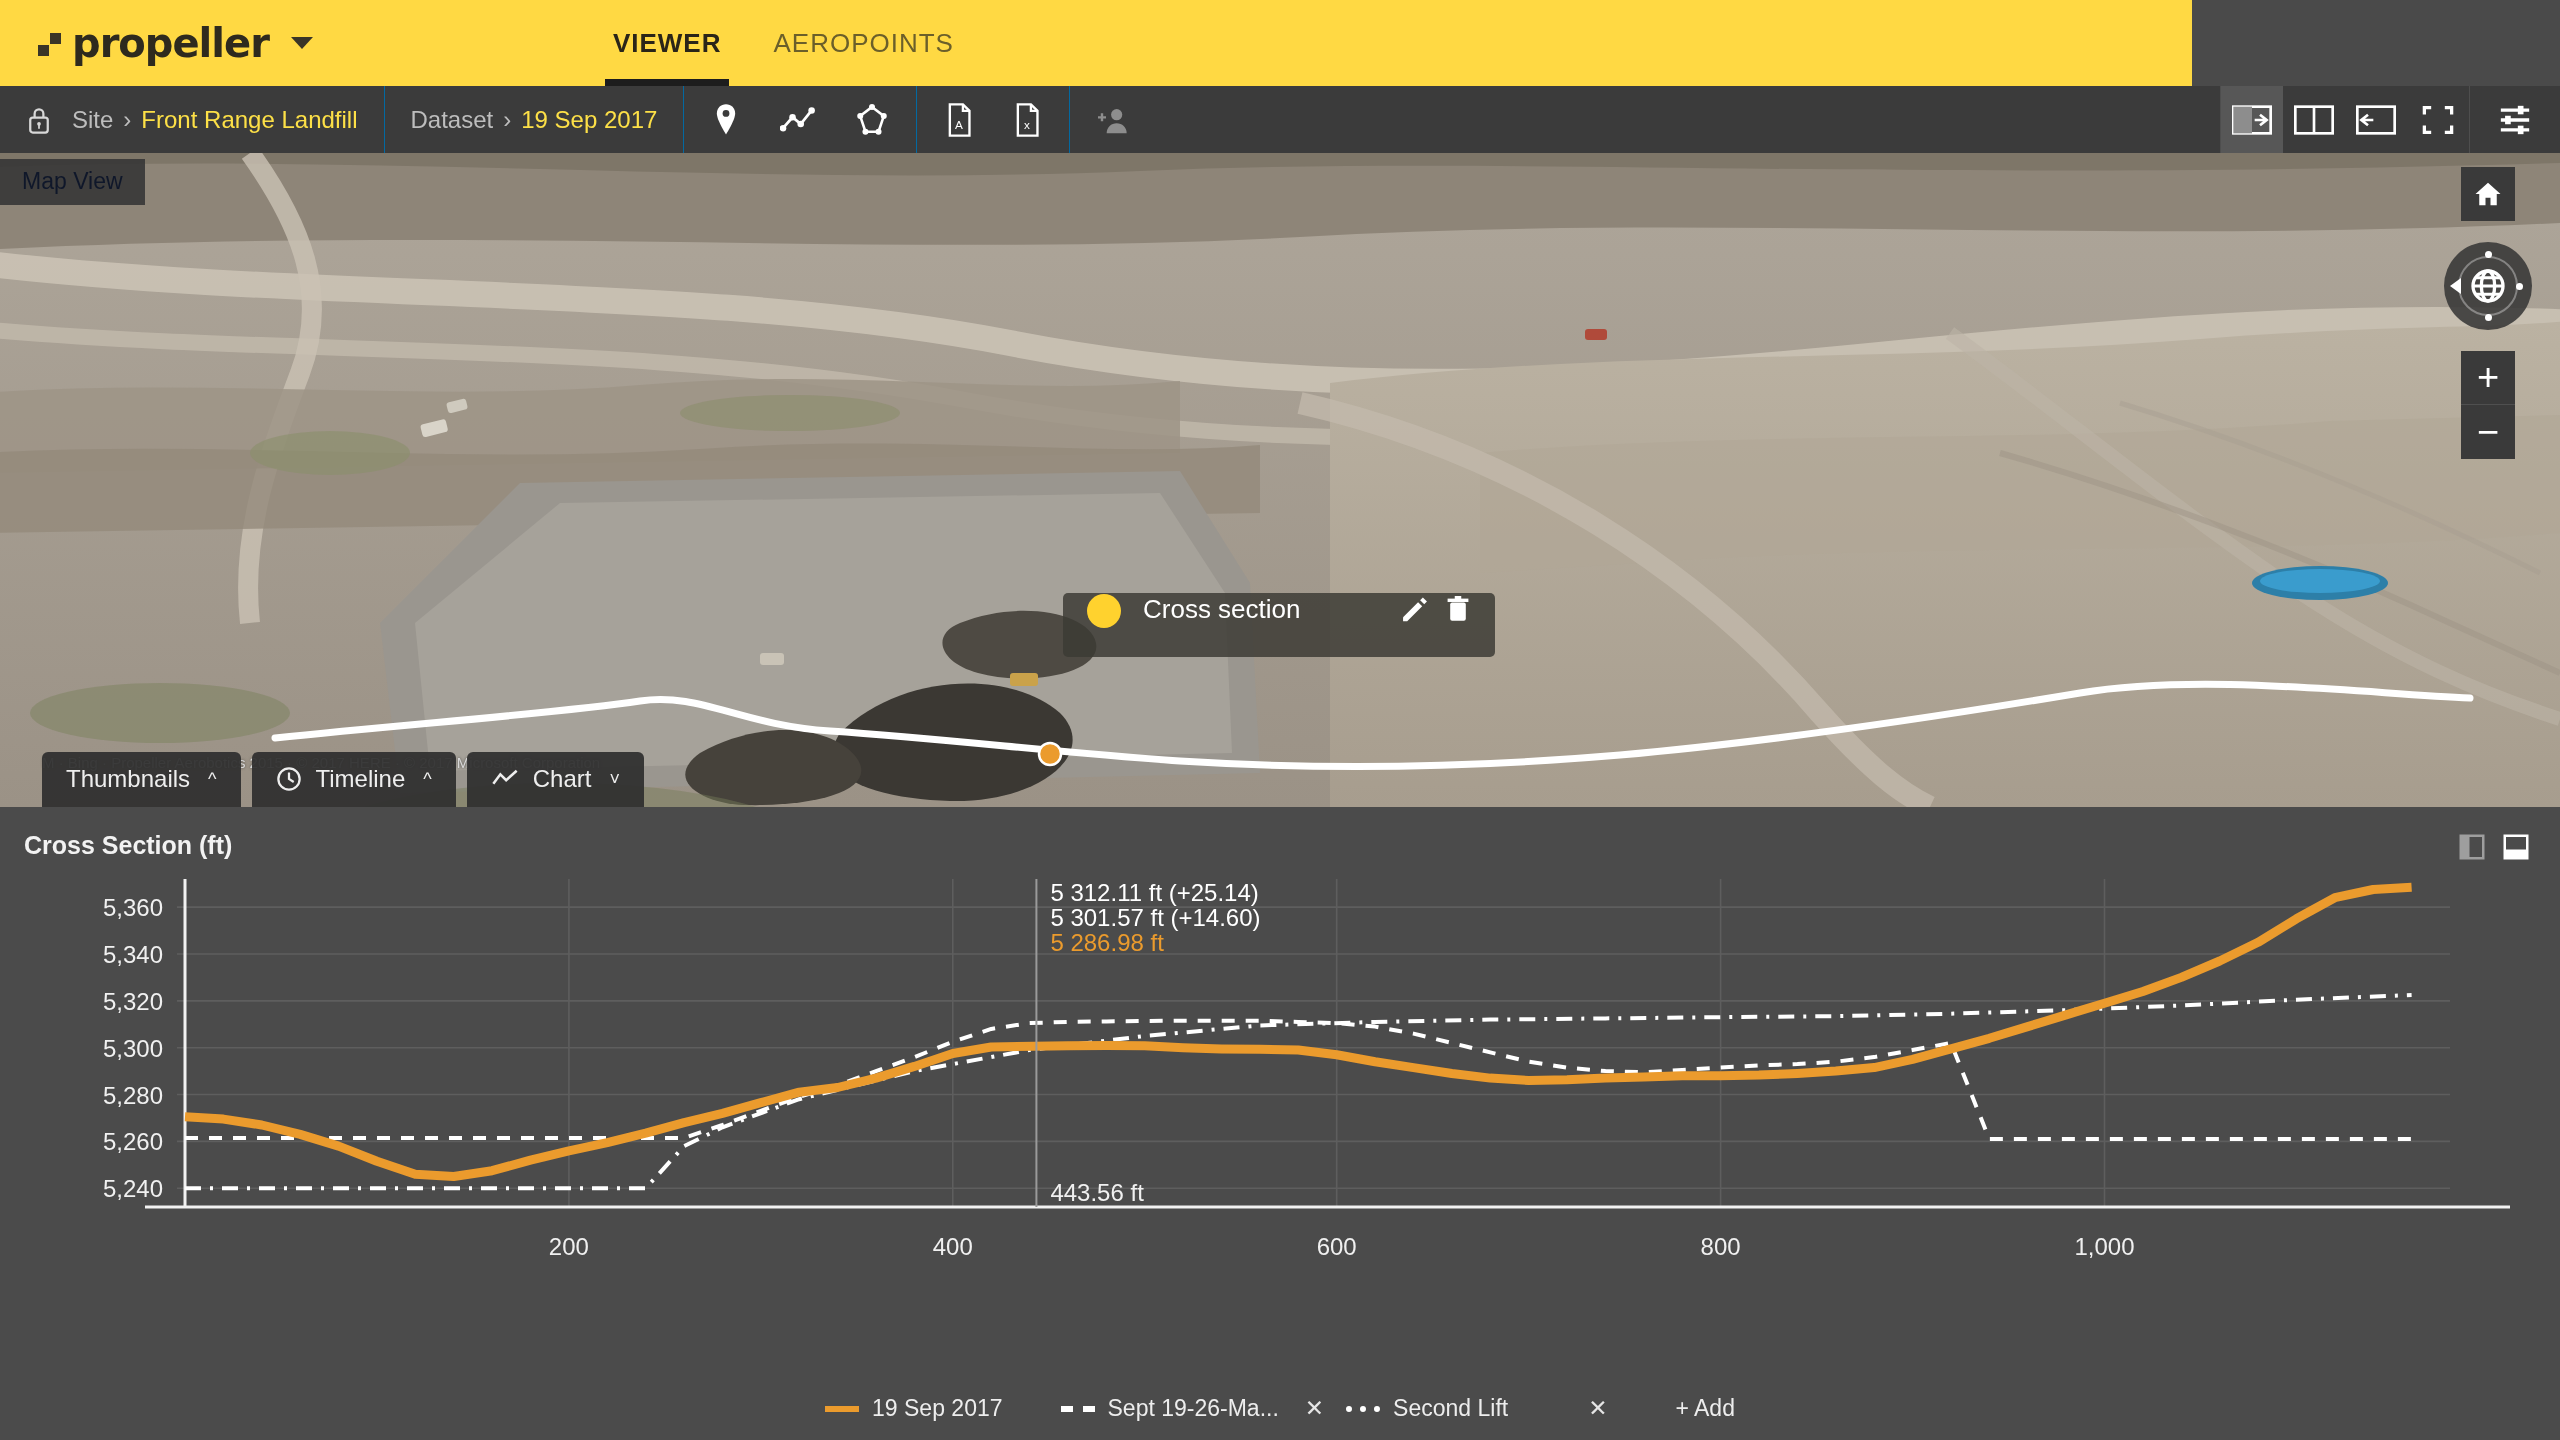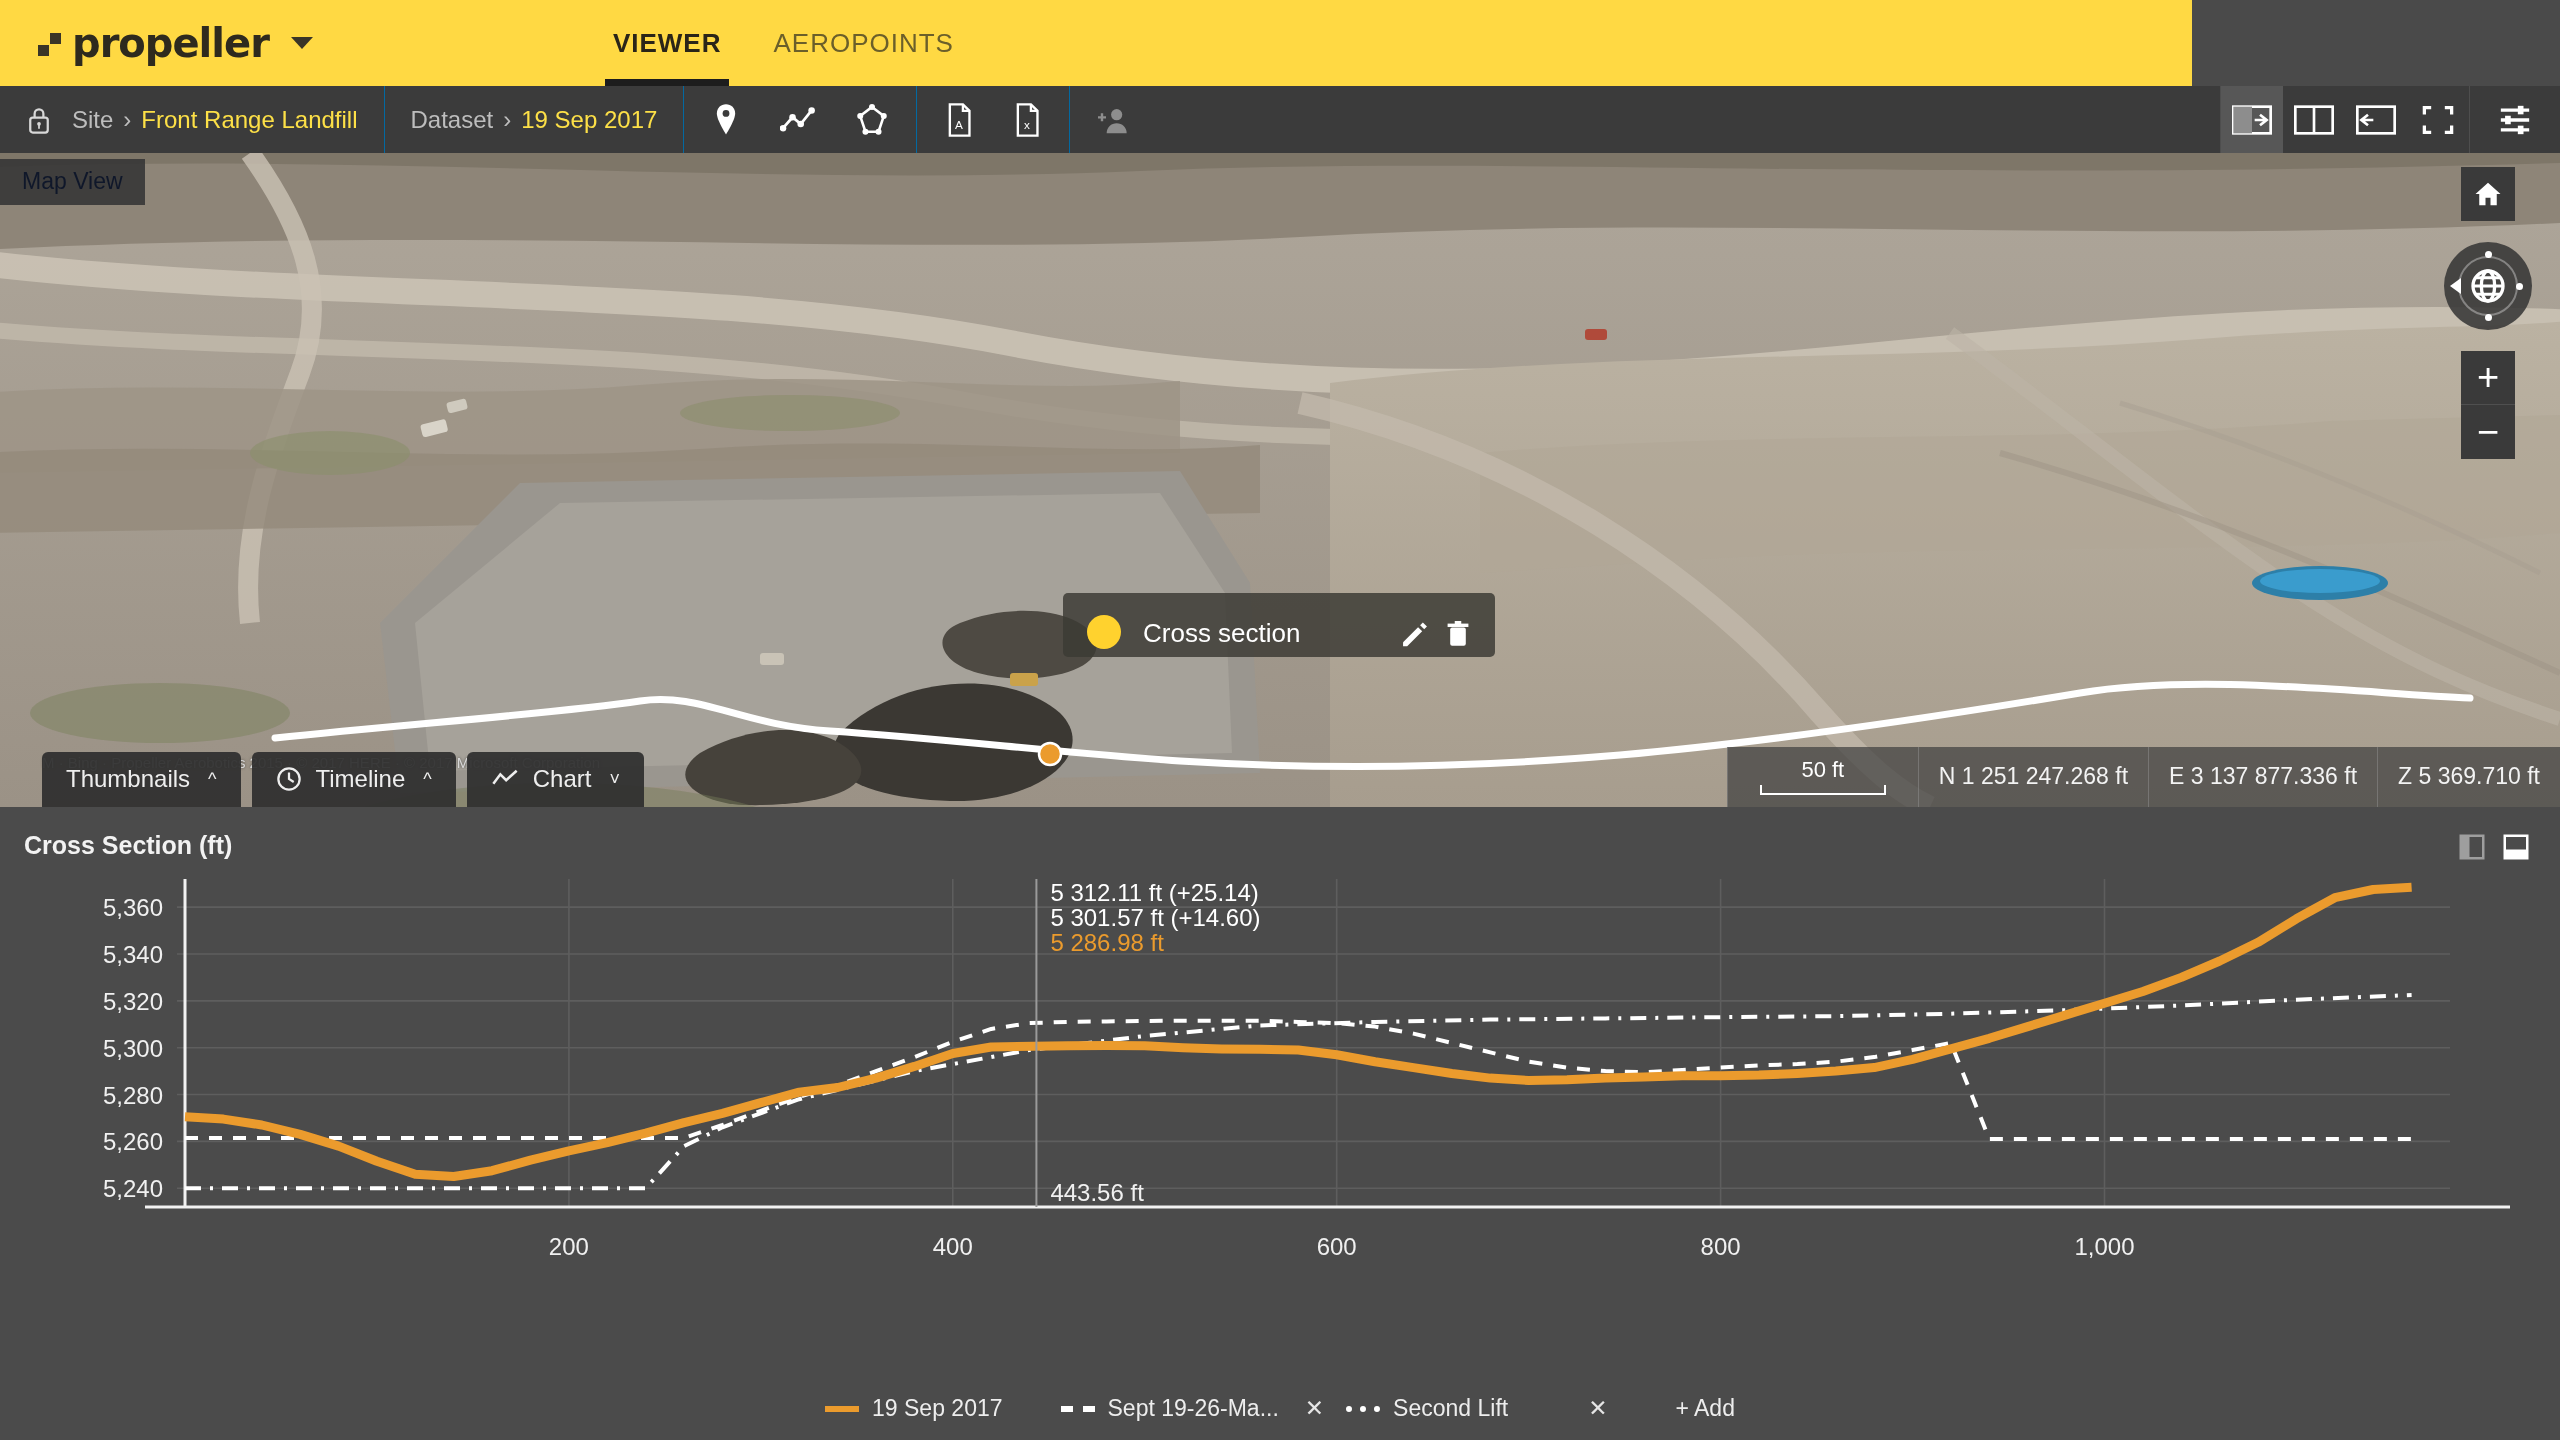--- a/index.html
+++ b/index.html
@@ -87,21 +87,21 @@
   }
   .map-bg { position: absolute; inset: 0; }
   .mapview-label {
     position: absolute; top: 6px; left: 0;
     background: rgba(52,52,52,0.88); color: #0f172a;
     font-size: 23px; padding: 9px 22px 10px 22px;
   }
   .cs-popup {
     position: absolute; left: 1063px; top: 440px;
     width: 432px; height: 64px; background: rgba(60,58,53,0.84);
-    border-radius: 5px; display: flex; align-items: flex-end; padding: 8px 24px;
+    border-radius: 5px; display: flex; align-items: flex-start; padding: 1px 24px;
   }
   .cs-dot { width: 34px; height: 34px; border-radius: 50%; background: #ffd22e; flex: none; }
   .cs-label { font-size: 26px; color: #fff; margin-left: 22px; flex: 1; }
   .cs-act { margin-left: 16px; cursor: pointer; display: flex; }
   .map-attr {
     position: absolute; left: 42px; bottom: 36px;
     font-size: 15px; color: #d8d8d8; text-shadow: 0 0 3px rgba(0,0,0,.55);
     white-space: nowrap;
   }
 
@@ -431,31 +431,20 @@
       <span class="ic">
         <svg width="28" height="22" viewBox="0 0 24 18">
             <path d="M2 13 L8 5 L13 10 L22 2" stroke="#eee" stroke-width="2.2" fill="none"></path>
           </svg>
       </span>
       <span>Chart</span>
       <span class="cv">˅</span>
     </div>
   </div>
 
-  <div class="map-readouts">
-    <div class="ro">
-      <div class="scale-wrap">
-        <span class="scale-txt">50 ft</span>
-        <span class="scale-bar"></span>
-      </div>
-    </div>
-    <div class="ro">N 1 251 247.268 ft</div>
-    <div class="ro">E 3 137 877.336 ft</div>
-    <div class="ro">Z 5 369.710 ft</div>
-  </div>
 </div>
 
 <div class="chartpanel">
   <div class="cp-title">Cross Section (ft)</div>
   <div class="cp-toggles">
     <div class="cp-tog">
       <svg width="30" height="30" viewBox="0 0 24 24">
           <rect x="3" y="3" width="18" height="18" fill="none" stroke="#9e9e9e" stroke-width="2"></rect>
           <rect x="3" y="3" width="7" height="18" fill="#9e9e9e"></rect>
         </svg>

